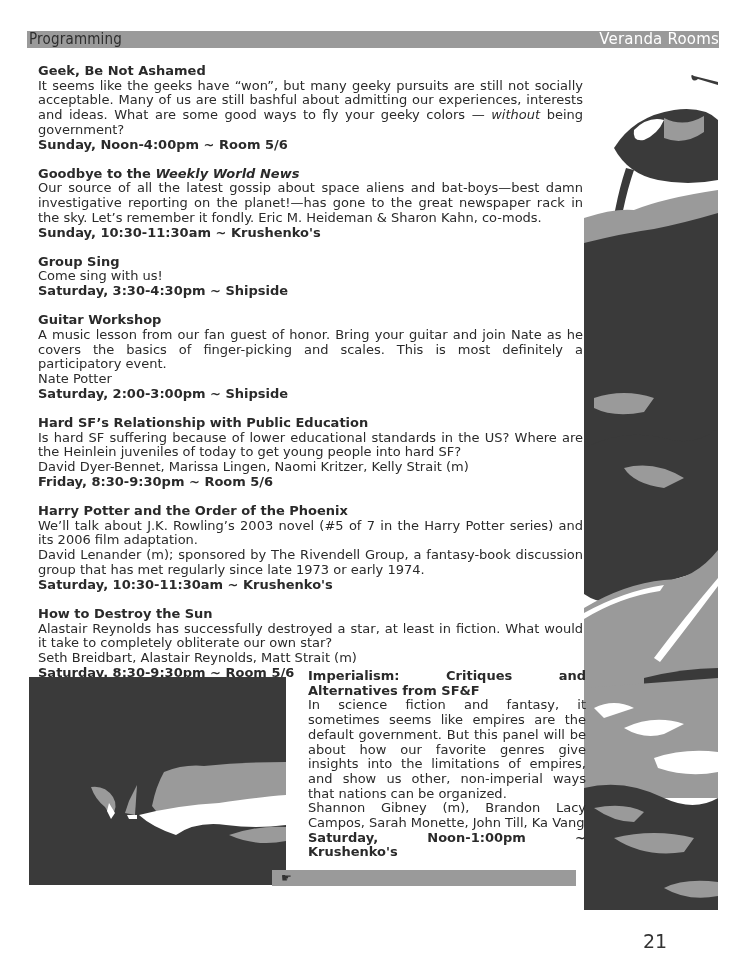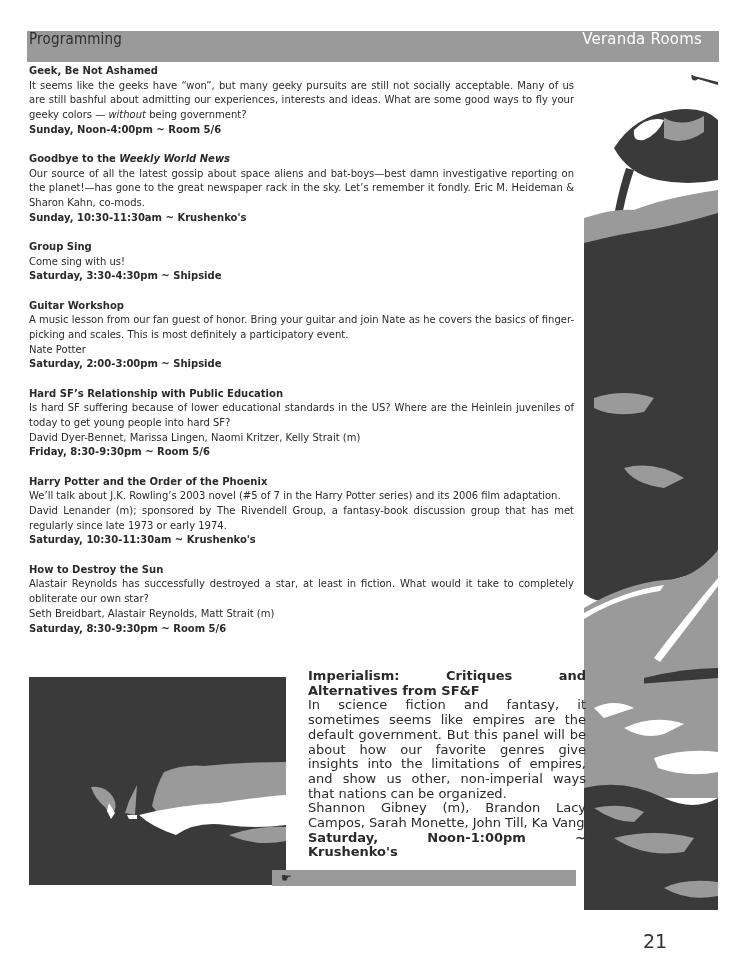--- a/index.html
+++ b/index.html
@@ -1,33 +1,33 @@
 <!DOCTYPE html>
 <html><head>
 <meta charset="utf-8">
 <style>
   html, body { margin: 0; padding: 0; }
   body {
     width: 750px; height: 970px; background: #ffffff; position: relative; overflow: hidden;
     font-family: "DejaVu Sans", sans-serif; color: #2a2a2a;
   }
   .header-bar {
-    position: absolute; left: 27px; top: 31px; width: 692px; height: 31px;
-    background: #9a9a9a; display: flex; justify-content: space-between; align-items: flex-start;
+    position: absolute; left: 27px; top: 31px; width: 692px; height: 17px;
+    background: #9a9a9a; display: flex; justify-content: space-between; align-items: flex-end;
   }
   .header-left {
     font-family: "DejaVu Sans Condensed", "DejaVu Sans", sans-serif;
     font-size: 15px; color: #2e2e2e; padding-left: 2px; letter-spacing: 0.2px; line-height: 17px;
   }
   .header-right {
-    font-size: 15px; color: #ffffff; padding-right: 17px; letter-spacing: 0.2px; line-height: 17px;
+    font-size: 15px; color: #ffffff; padding-right: 0; letter-spacing: 0.2px; line-height: 17px;
   }
   .col {
-    position: absolute; left: 29px; top: 64px; width: 545px;
-    font-size: 10px; line-height: 14.7px; text-align: justify;
+    position: absolute; left: 38px; top: 64px; width: 545px;
+    font-size: 13px; line-height: 14.7px; text-align: justify;
   }
   .event { margin-bottom: 14.5px; }
   .event .title { font-weight: bold; }
   .event .time { font-weight: bold; }
   .event p { margin: 0; }
   .italic { font-style: italic; }
   .right-strip {
     position: absolute; left: 584px; top: 68px; width: 134px; height: 842px;
   }
   .bottom-image {

